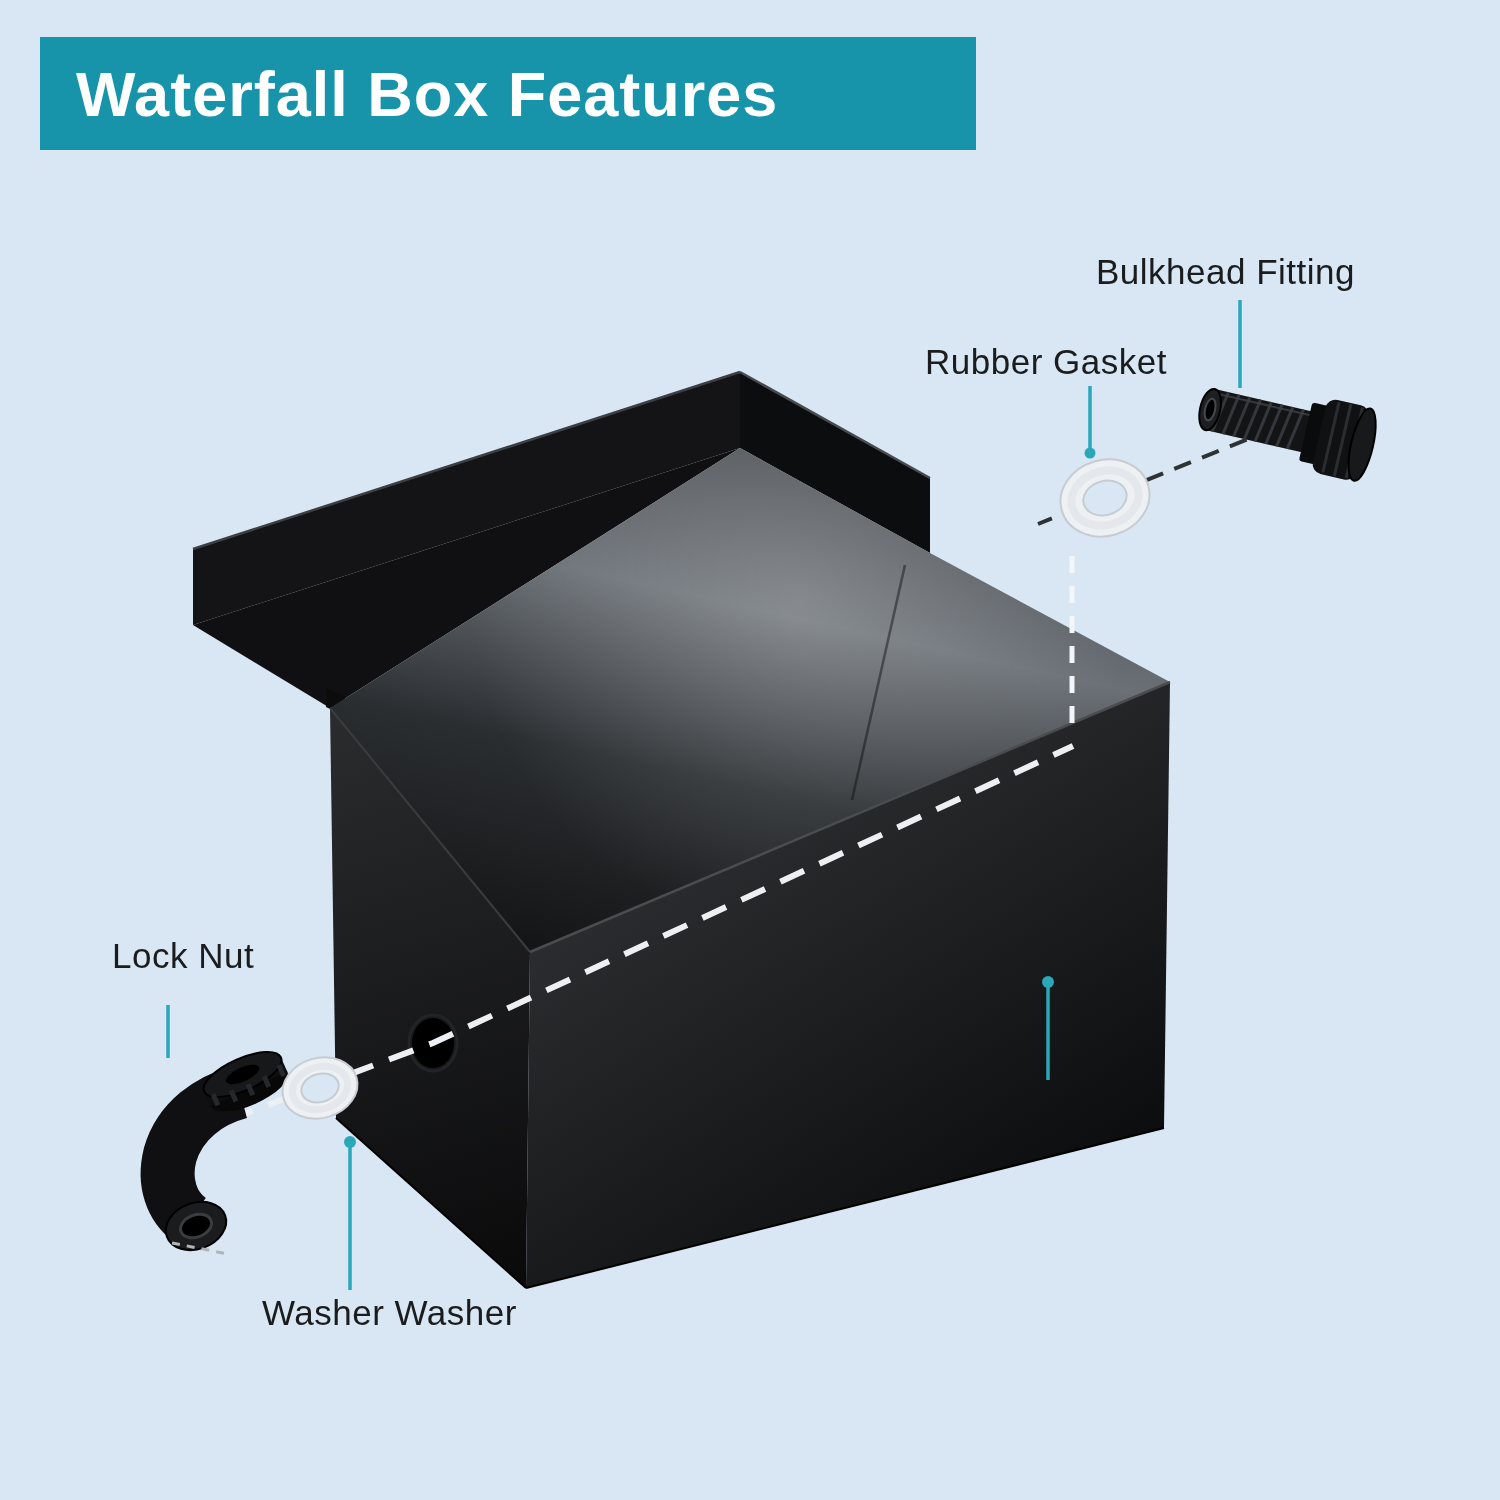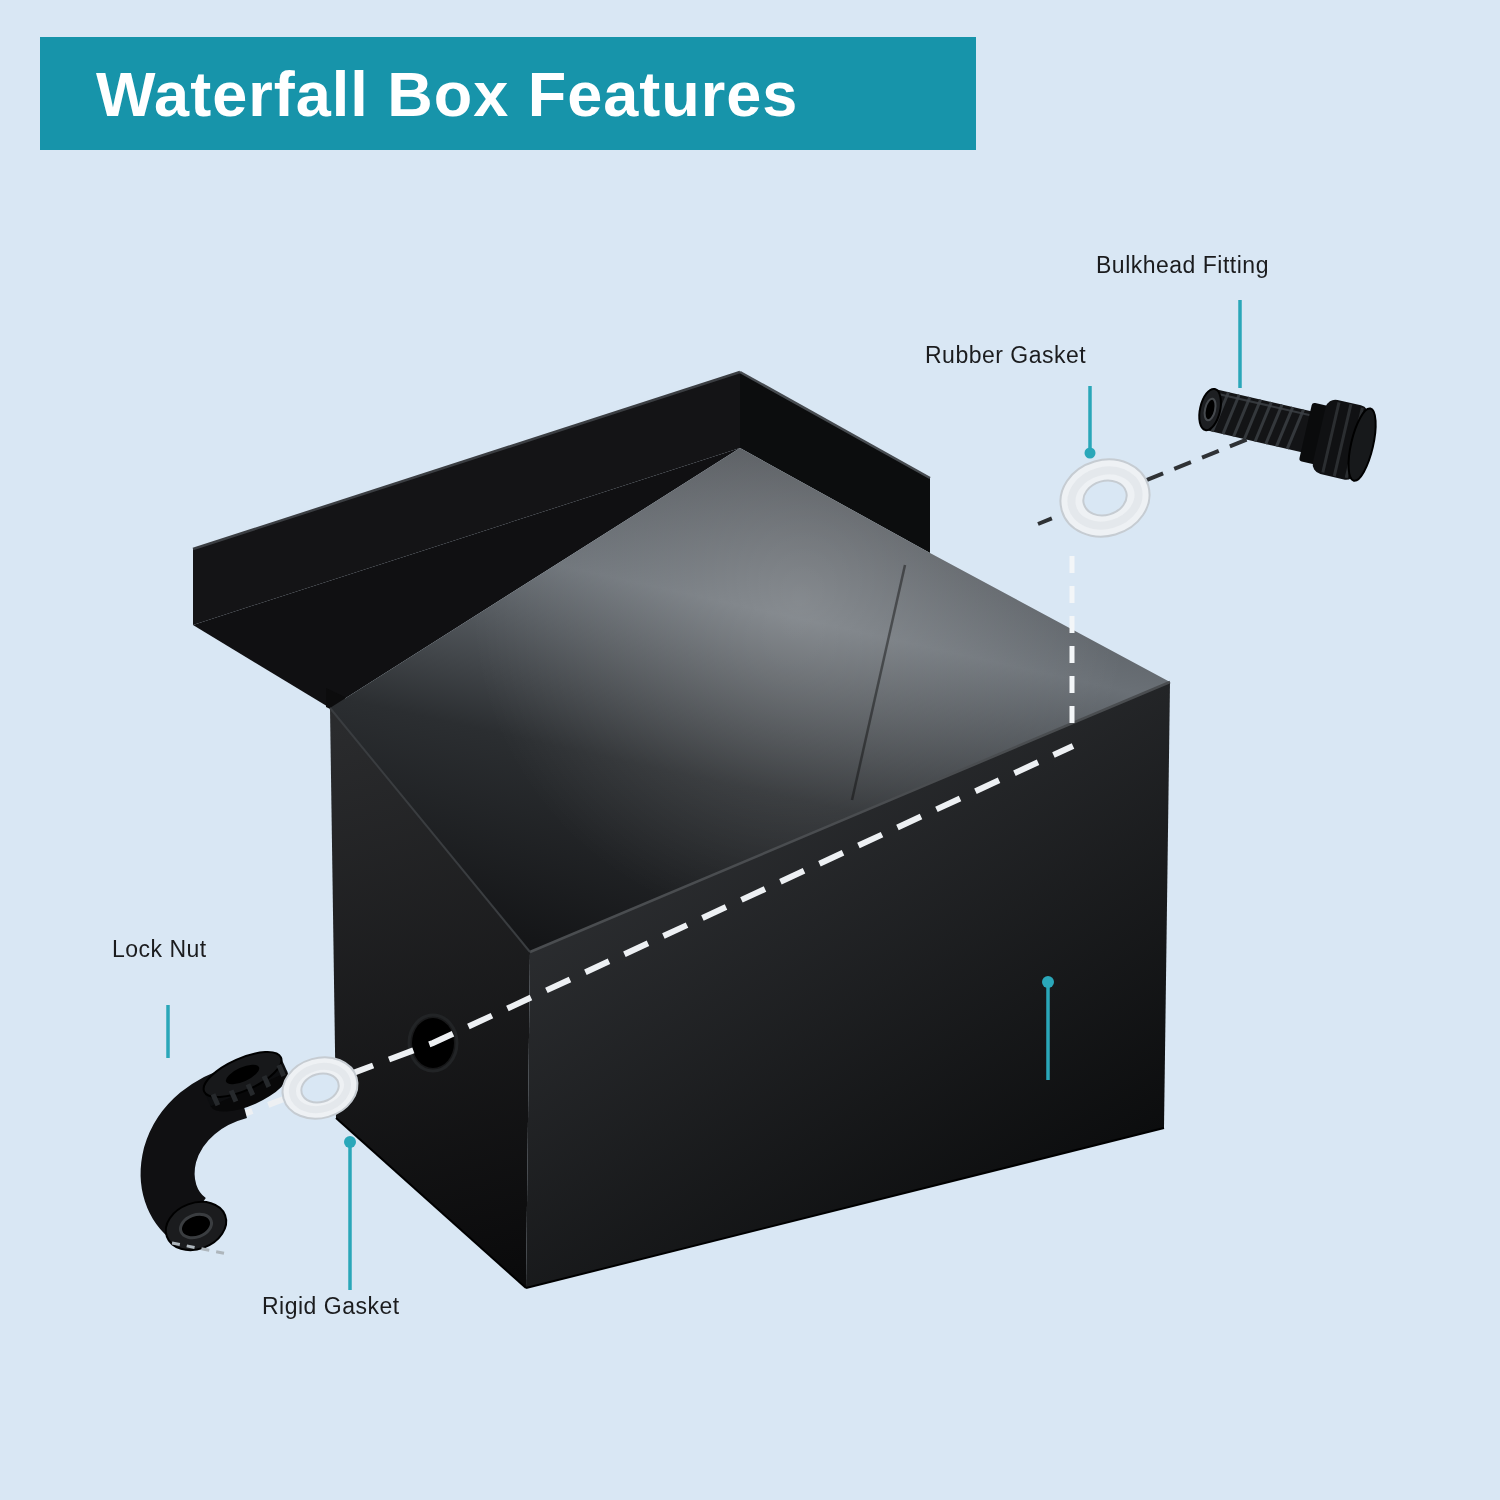--- a/index.html
+++ b/index.html
@@ -10,29 +10,29 @@
   }
   *{box-sizing:border-box}
   body{margin:0;background:#ffffff;font-family:"Liberation Sans",sans-serif}
   .canvas{
     position:relative;width:1500px;height:1500px;
     background:var(--background);overflow:hidden;
   }
   .banner{
     position:absolute;left:40px;top:37px;width:936px;height:113px;
     background:var(--banner);display:flex;align-items:center;
-    padding-left:56px;
+    padding-left:36px;
   }
   .banner-title{
     color:#ffffff;font-size:63px;font-weight:bold;letter-spacing:1px;
     white-space:nowrap;
   }
   .diagram{position:absolute;left:0;top:0;width:1500px;height:1500px}
   .label{
-    position:absolute;color:var(--text);font-size:23px;letter-spacing:.5px;
+    position:absolute;color:var(--text);font-size:35px;letter-spacing:.5px;
     white-space:nowrap;
     text-align:right;
   }
   .label-line{display:block;line-height:1.35}
 </style>
 </head>
 <body>
 
 <div class="canvas">
 
@@ -166,16 +166,16 @@
     <circle cx="350" cy="1142" r="6" fill="var(--pointer,#2aa7b9)"></circle>
     <circle cx="1048" cy="982" r="6" fill="var(--pointer,#2aa7b9)"></circle>
   </svg>
 
   <div class="label" style="left:1096px;top:252px">Bulkhead Fitting</div>
 
   <div class="label" style="left:925px;top:342px">Rubber Gasket</div>
 
   <div class="label" style="left:112px;top:936px">Lock Nut</div>
 
-  <div class="label" style="left:262px;top:1293px">Rigid Gasket</div>
+  <div class="label" style="left:262px;top:1293px">Washer Washer</div>
 
 
 </div>
 
 </body></html>

